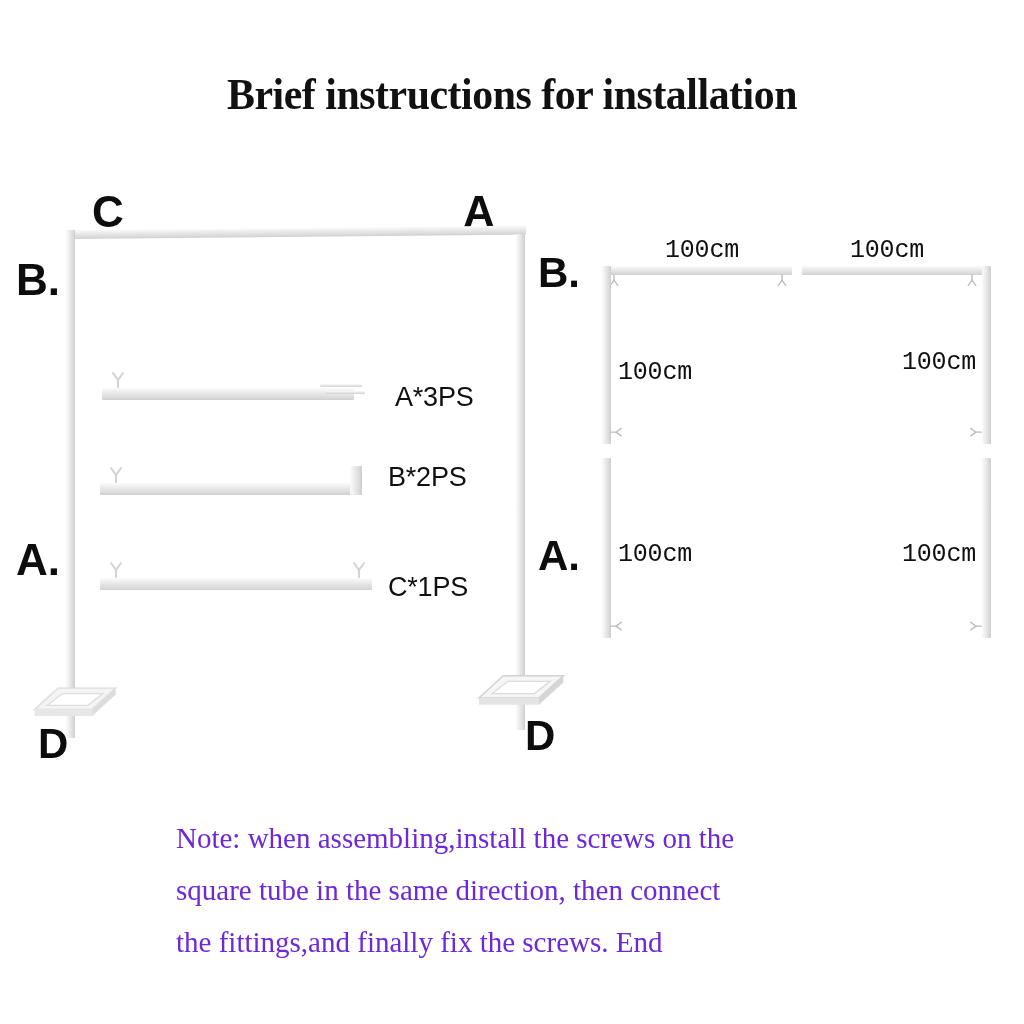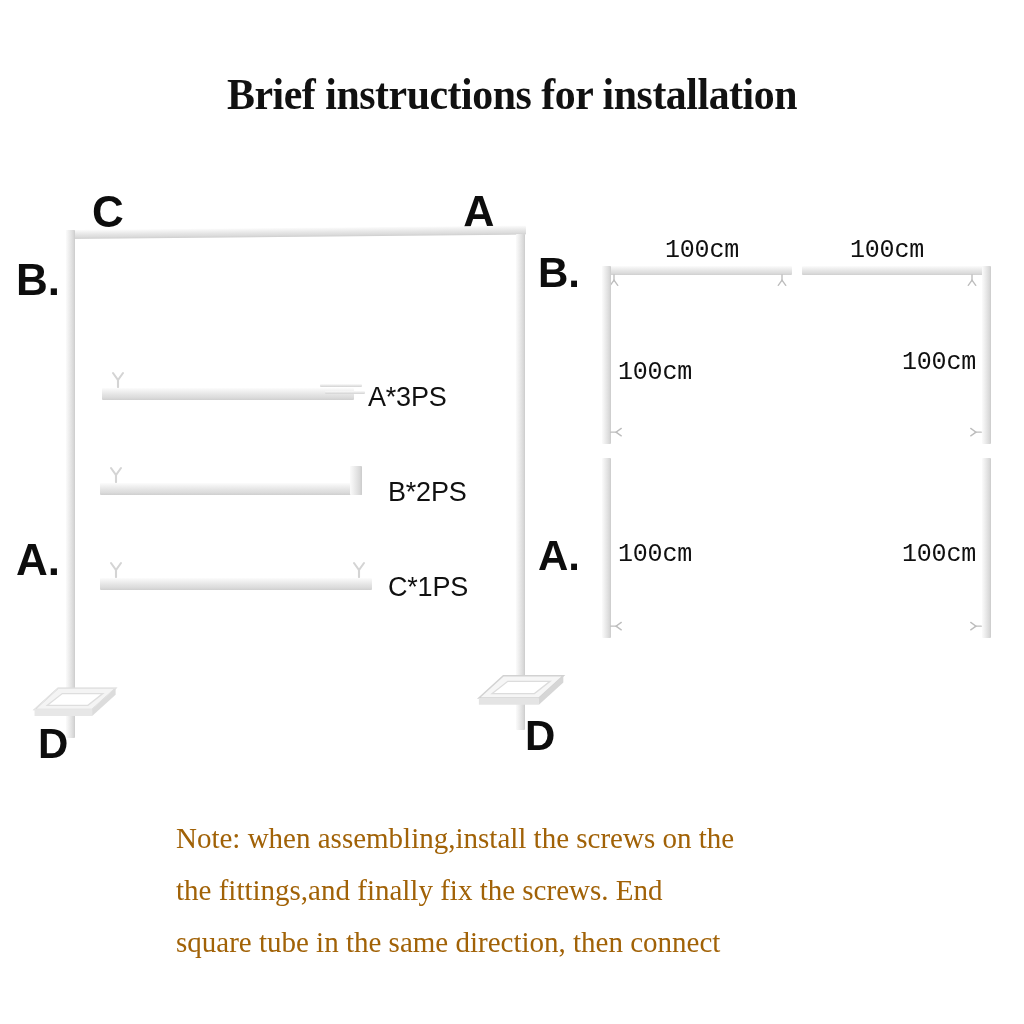--- a/index.html
+++ b/index.html
@@ -101,21 +101,21 @@
 
   
   .note {
     position: absolute;
     left: 176px;
     top: 812px;
     width: 690px;
     font-family: "Liberation Serif", serif;
     font-size: 29px;
     line-height: 52px;
-    color: #a16207;
+    color: #6d28d9;
   }
 </style>
 </head>
 <body>
 
 <div id="page">
 
   <div class="title">Brief instructions for installation</div>
 
   <div id="left-fig">
@@ -147,31 +147,31 @@
 
 
     <div>
       <div class="bar-h" style="left:102px; top:228px; width:252px; height:12px;"></div>
       <div class="bar-h" style="left:320px; top:224px; width:42px; height:3px;"></div>
       <div class="bar-h" style="left:325px; top:231px; width:40px; height:3px;"></div>
       <svg class="screw" viewBox="0 0 16 17" style="left:110px; top:211px;">
         <path d="M3 2 L8 9 L13 2" stroke="#d4d4d4" stroke-width="2.1" fill="none" stroke-linecap="round"></path>
         <path d="M8 8 L8 16" stroke="#d4d4d4" stroke-width="2.1" stroke-linecap="round"></path>
       </svg>
-      <div class="part-label" style="left:368px; top:222px;">A*3PS</div>
+      <div class="part-label" style="left:395px; top:222px;">A*3PS</div>
     </div>
 
     <div>
       <div class="bar-h" style="left:100px; top:323px; width:262px; height:12px;"></div>
       <div class="bar-v" style="left:350px; top:306px; width:12px; height:29px;"></div>
       <svg class="screw" viewBox="0 0 16 17" style="left:108px; top:306px;">
         <path d="M3 2 L8 9 L13 2" stroke="#d4d4d4" stroke-width="2.1" fill="none" stroke-linecap="round"></path>
         <path d="M8 8 L8 16" stroke="#d4d4d4" stroke-width="2.1" stroke-linecap="round"></path>
       </svg>
-      <div class="part-label" style="left:388px; top:317px;">B*2PS</div>
+      <div class="part-label" style="left:388px; top:302px;">B*2PS</div>
     </div>
 
     <div>
       <div class="bar-h" style="left:100px; top:418px; width:272px; height:12px;"></div>
       <svg class="screw" viewBox="0 0 16 17" style="left:108px; top:401px;">
         <path d="M3 2 L8 9 L13 2" stroke="#d4d4d4" stroke-width="2.1" fill="none" stroke-linecap="round"></path>
         <path d="M8 8 L8 16" stroke="#d4d4d4" stroke-width="2.1" stroke-linecap="round"></path>
       </svg>
       <svg class="screw" viewBox="0 0 16 17" style="left:351px; top:401px;">
         <path d="M3 2 L8 9 L13 2" stroke="#d4d4d4" stroke-width="2.1" fill="none" stroke-linecap="round"></path>
@@ -233,17 +233,17 @@
       <svg class="screw" viewBox="0 0 16 17" style="left:440px; top:390px; width:12px; height:13px;">
         <path d="M1 3 L8 8 L1 13" stroke="#bdbdbd" stroke-width="1.8" fill="none" stroke-linecap="round"></path>
         <path d="M7 8 L15 8" stroke="#bdbdbd" stroke-width="1.8" stroke-linecap="round"></path>
       </svg>
       <div class="dim-label" style="left:372px; top:310px;">100cm</div>
     </div>
   </div>
 
   <div class="note">
     <div>Note: when assembling,install the screws on the</div>
+    <div>square tube in the same direction, then connect</div>
     <div>the fittings,and finally fix the screws. End</div>
-    <div>square tube in the same direction, then connect</div>
   </div>
 
 </div>
 
 </body></html>

